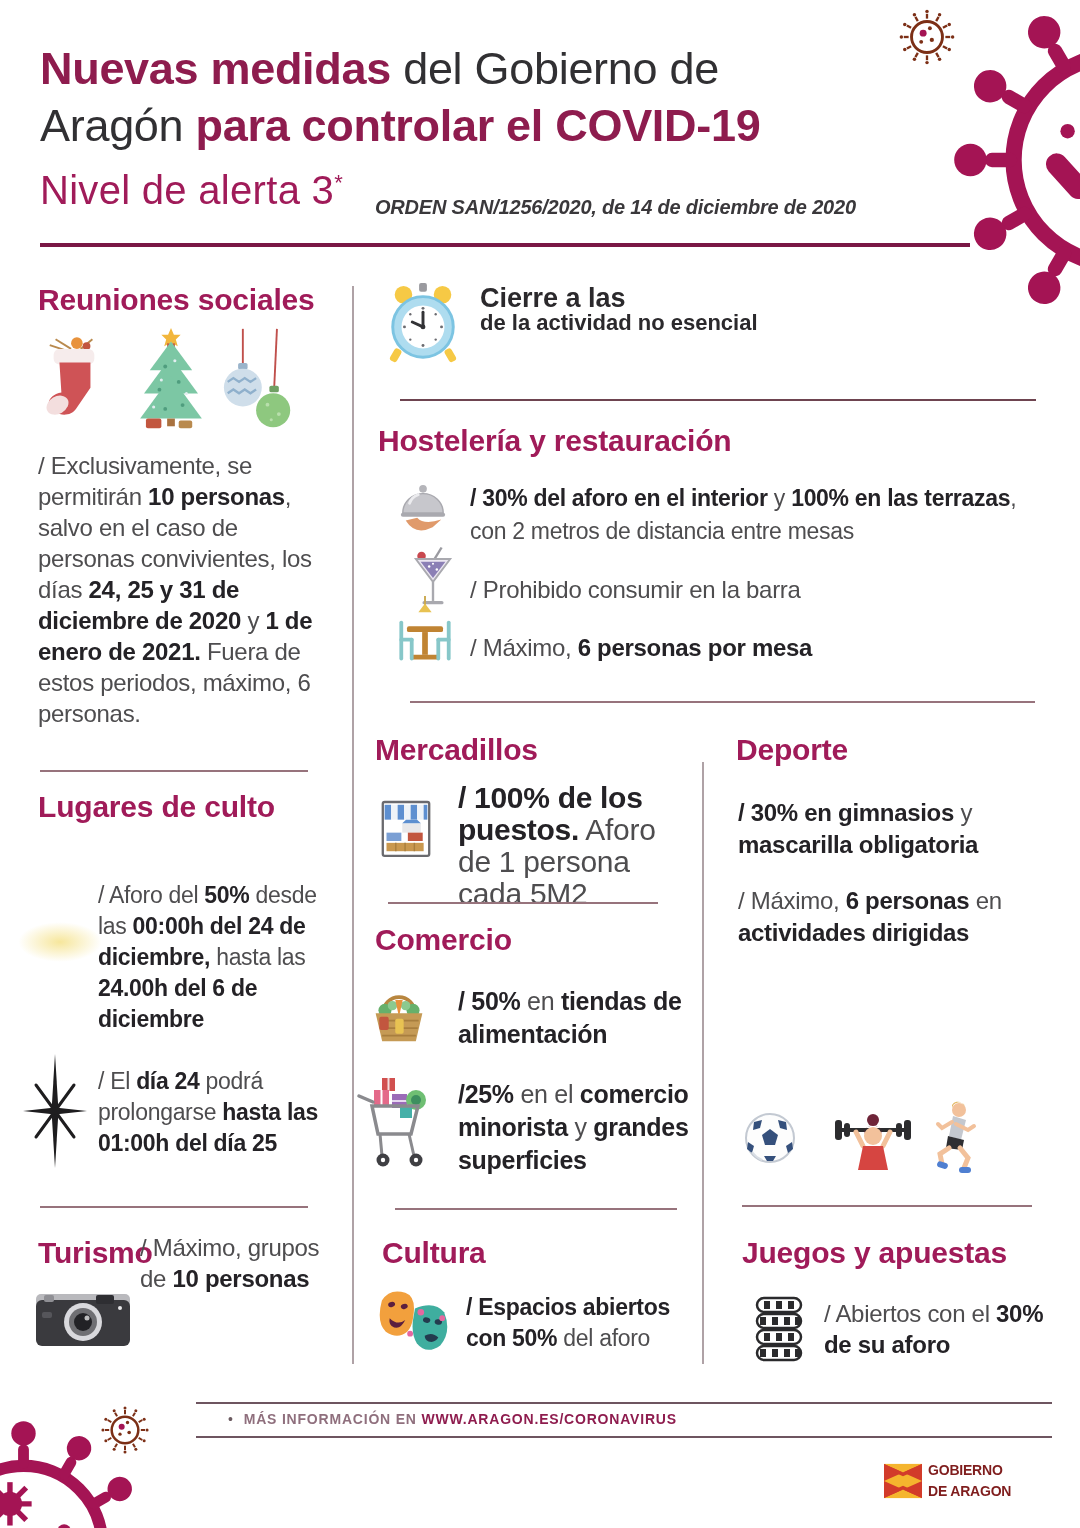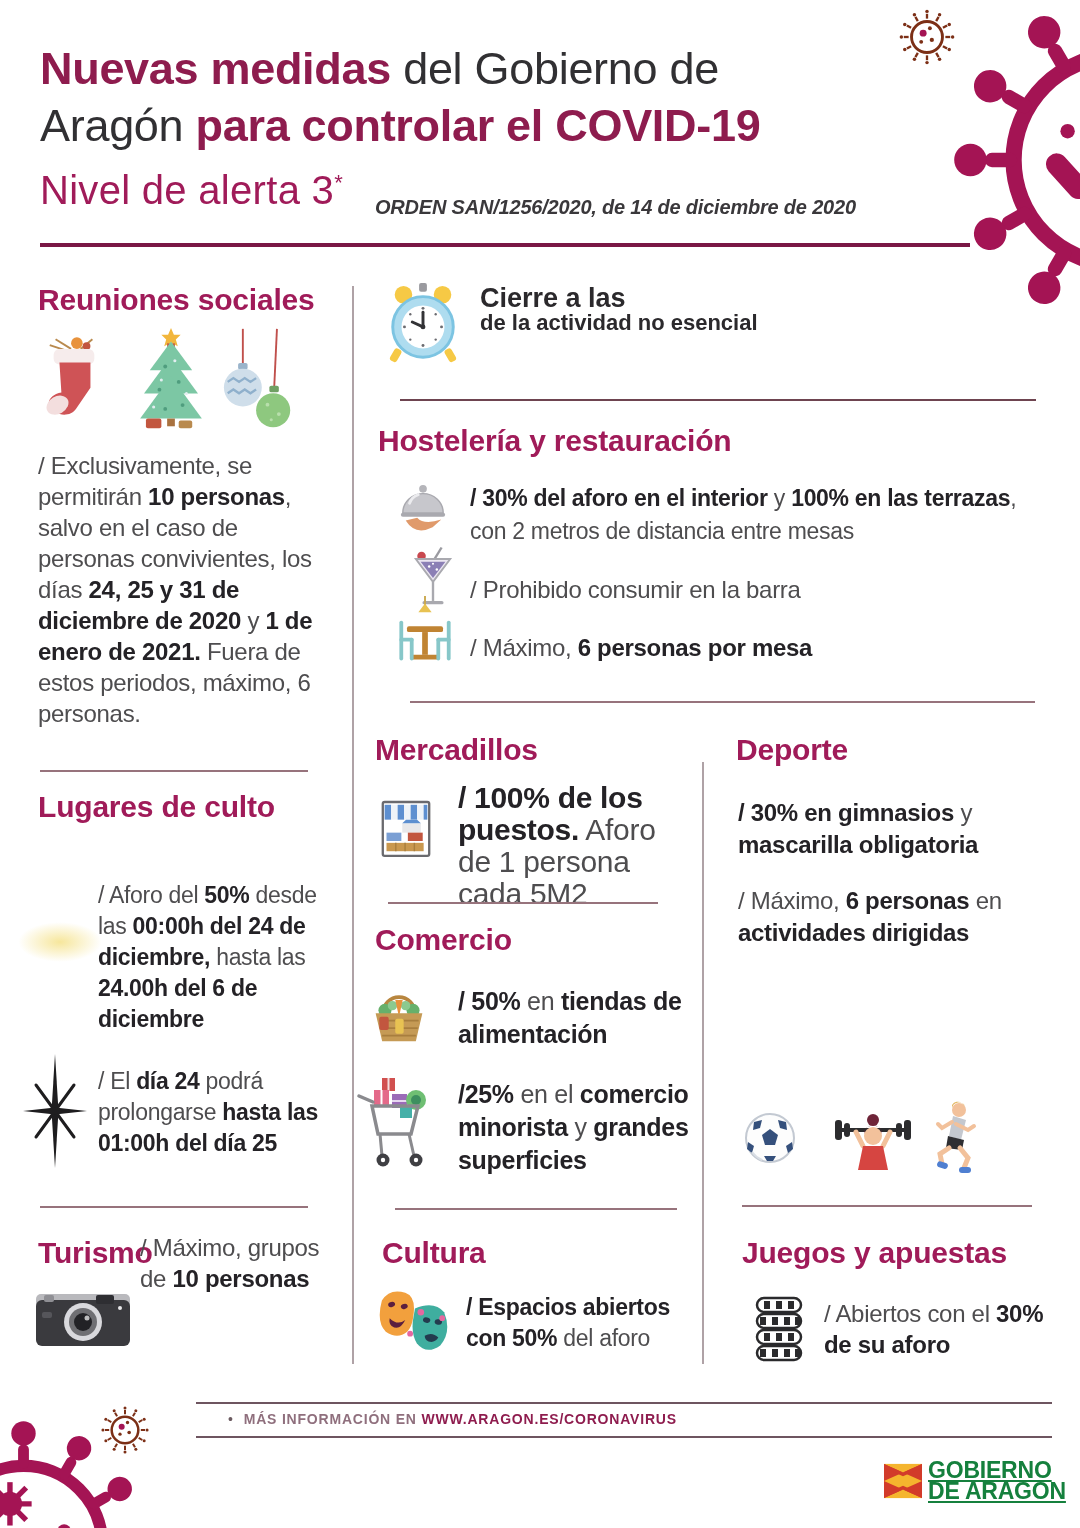--- a/index.html
+++ b/index.html
@@ -27,21 +27,21 @@
   .seg-b{font-weight:700;color:var(--ink-bold);}
   .closure-lead{font-size:27px;font-weight:700;color:#2B292C;}
   .closure-row{display:flex;align-items:baseline;gap:14px;white-space:nowrap;}
   .closure-time{font-size:45px;font-weight:700;color:var(--accent);letter-spacing:-.5px;}
   .closure-tail{font-size:22px;font-weight:700;color:#2B292C;}
   
   .finfo{font-size:14px;letter-spacing:.8px;white-space:nowrap;}
   .finfo .bullet{color:#6B5A60;margin-right:10px;}
   .finfo .lbl{color:var(--footer-label);font-weight:600;}
   .finfo .url{color:var(--header-accent);font-weight:700;}
-  .gov{font-size:23px;line-height:21px;font-weight:700;color:#15803d;letter-spacing:-.2px;white-space:nowrap;text-decoration:underline;}
+  .gov{font-size:14px;line-height:21px;font-weight:700;color:#7f1d1d;letter-spacing:-.2px;white-space:nowrap;}
   
   .v-fill{fill:var(--virus);} .v-stroke{stroke:var(--virus);fill:none;}
   .vs-fill{fill:var(--virus-small);} .vs-stroke{stroke:var(--virus-small);fill:none;}
   .glow{background:radial-gradient(ellipse at center,rgba(246,229,150,.95) 0%,rgba(246,229,150,0) 70%);}
   svg{display:block;}
 </style>
 </head>
 <body>
 
 <div class="page">

